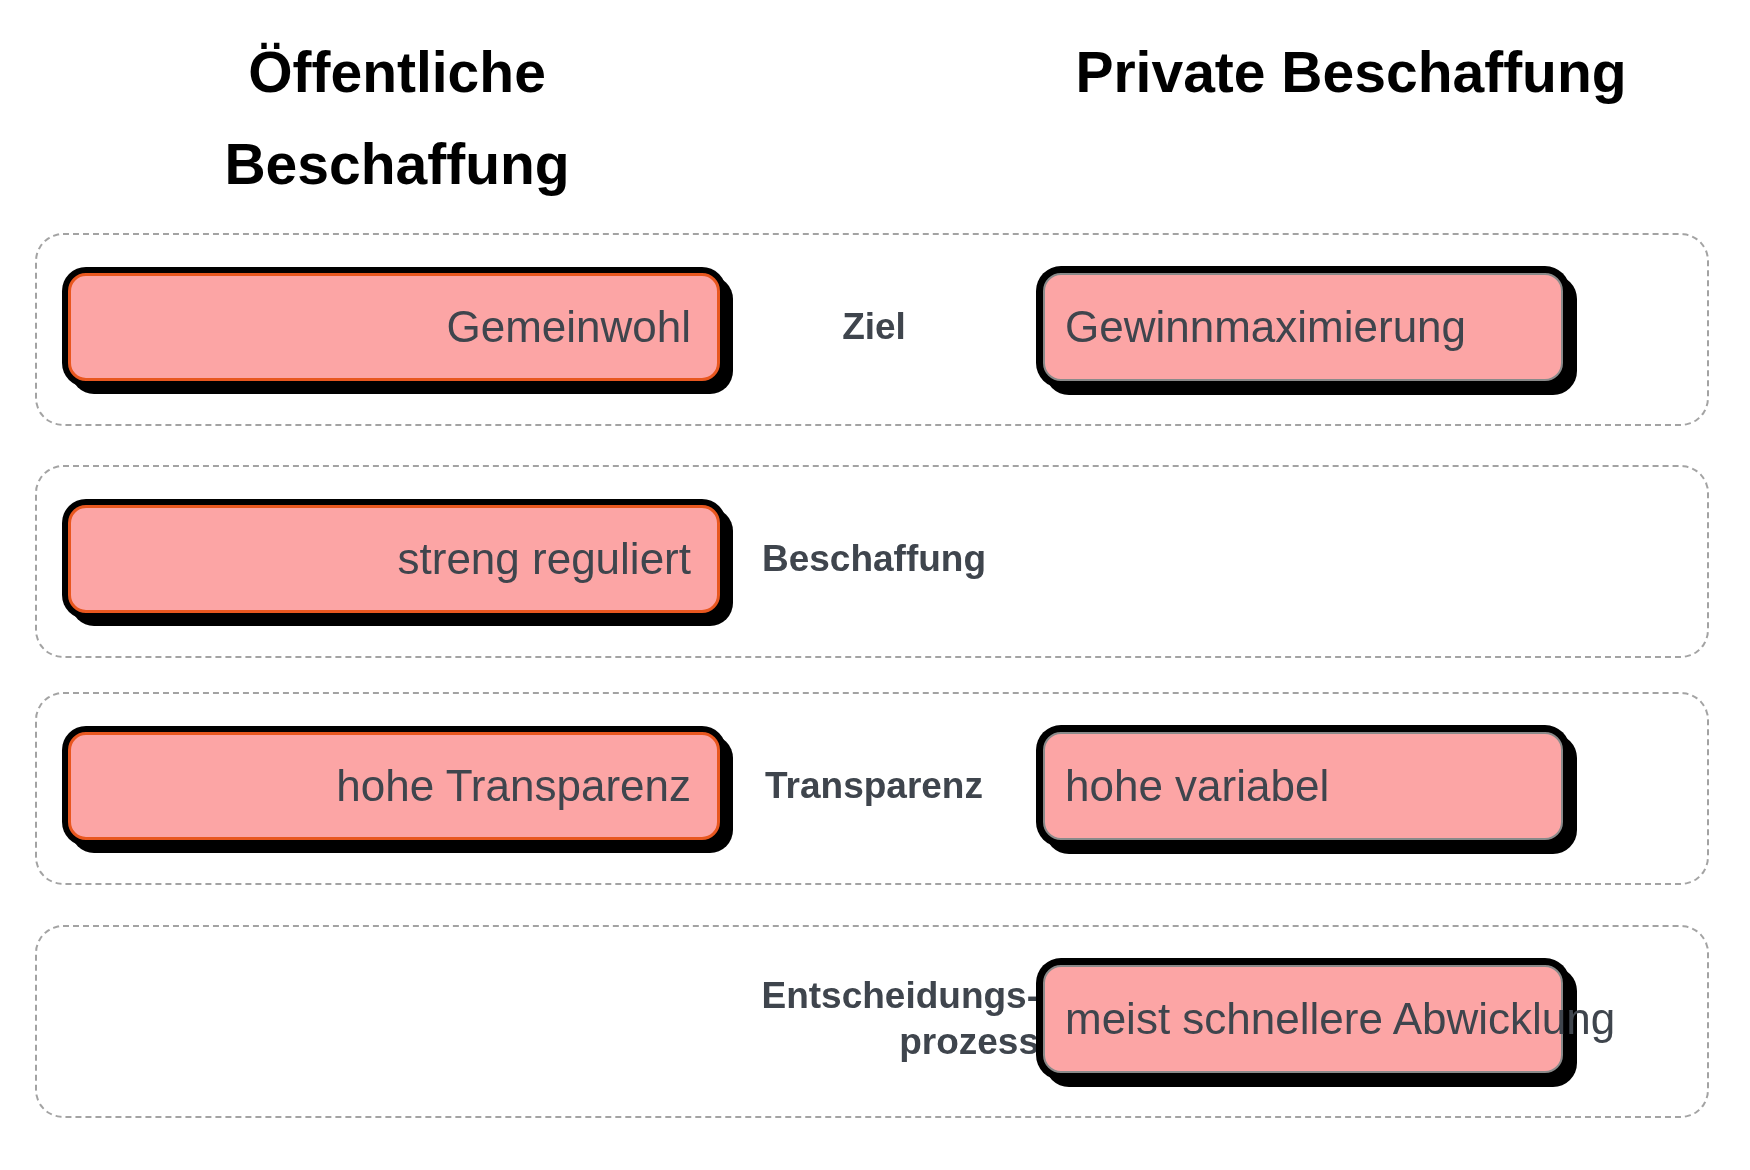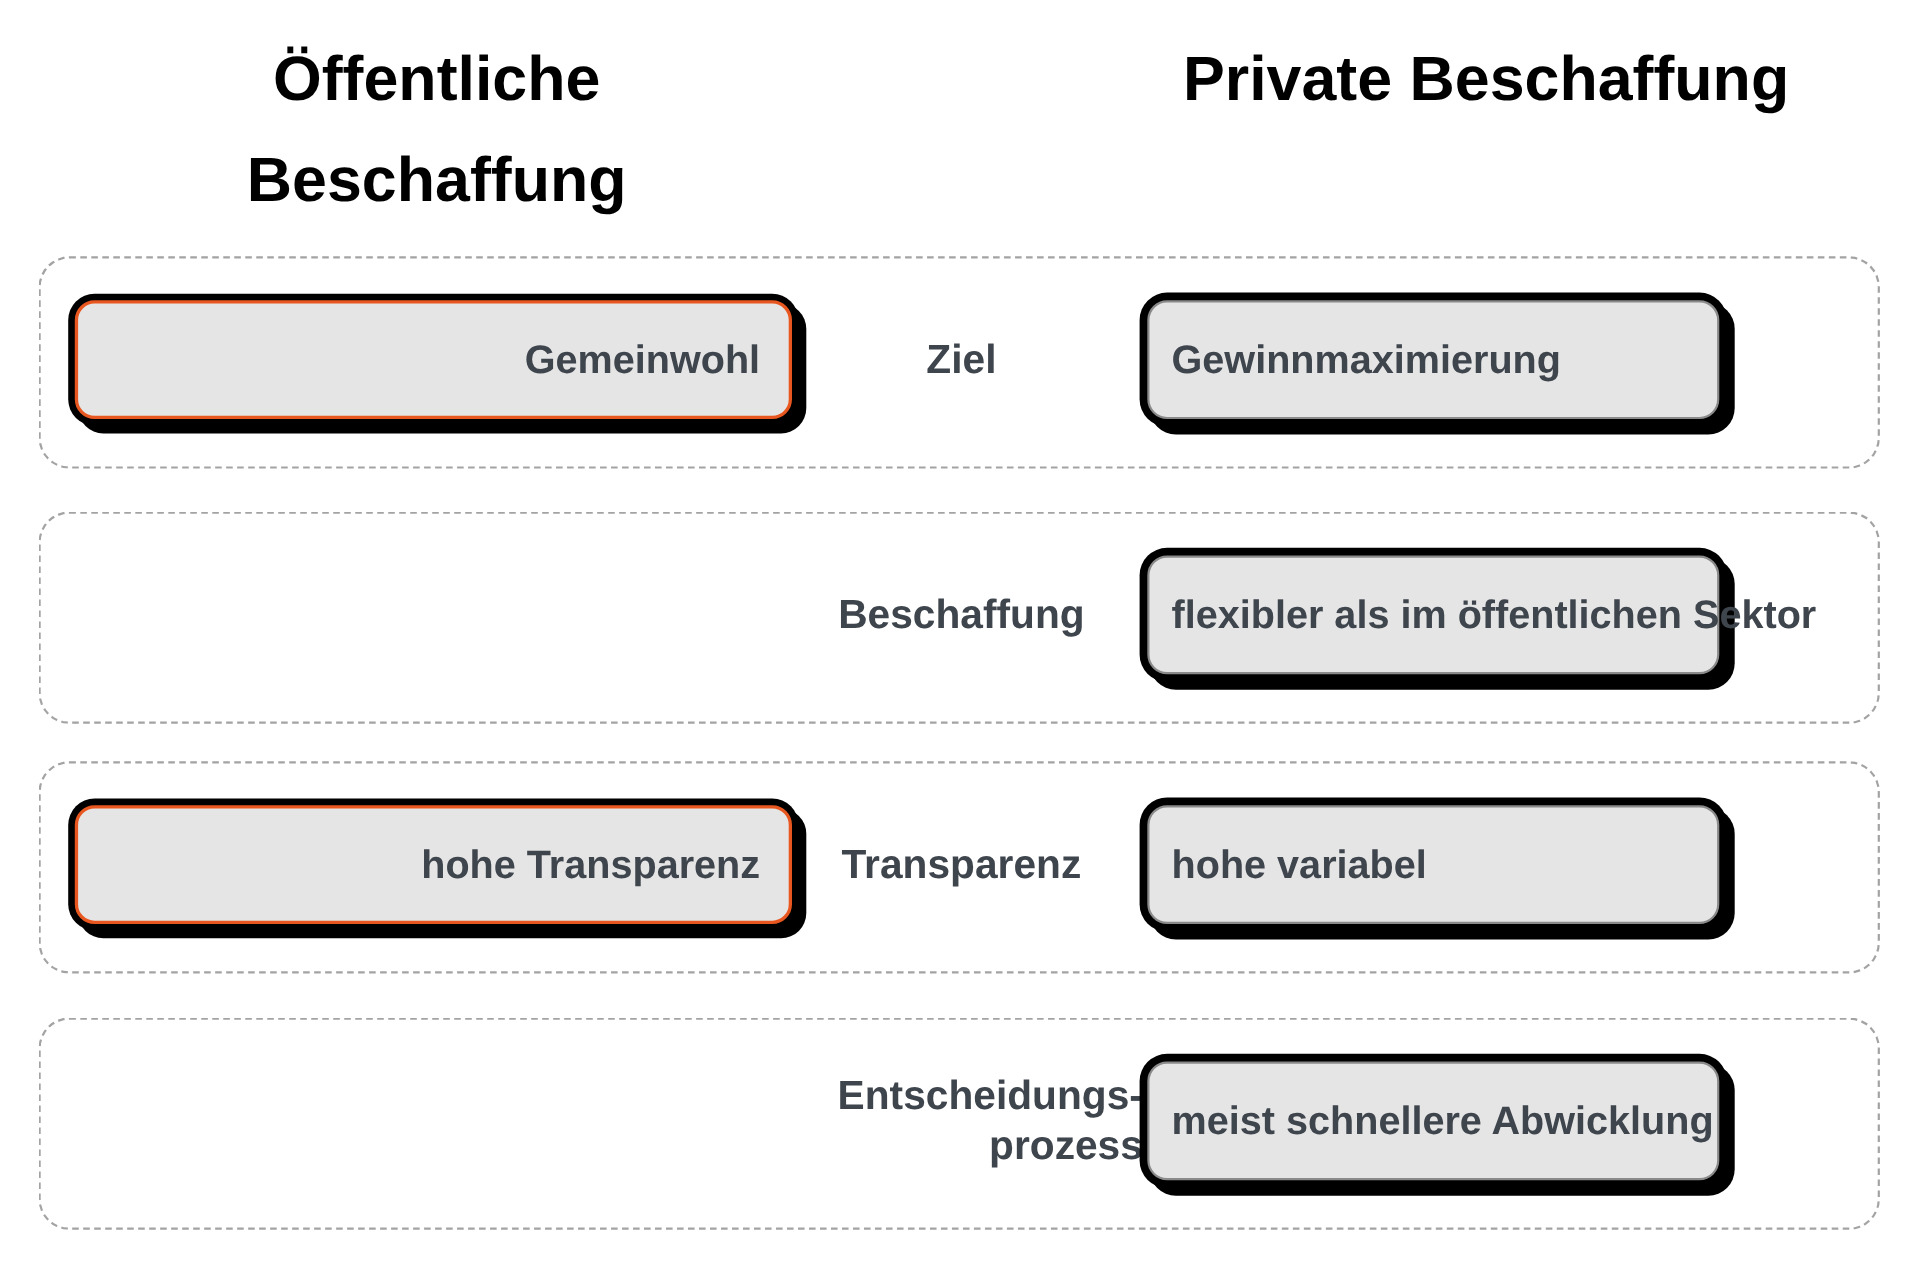--- a/index.html
+++ b/index.html
@@ -38,29 +38,28 @@
   }
   .row.r0 { top: 233px; }
   .row.r1 { top: 465px; }
   .row.r2 { top: 692px; }
   .row.r3 { top: 925px; }
 
   .pbox {
     position: absolute;
     top: 38px;
     height: 108px;
-    background: #e5e5e5;
+    background: #fca5a5;
     border-radius: 18px;
     box-sizing: border-box;
     display: flex;
     align-items: center;
-    font-size: 36px;
+    font-size: 44px;
     color: var(--text, #3f454d);
     white-space: nowrap;
-    font-weight: bold;
   }
   .pbox.public {
     left: 31px;
     width: 652px;
     border: 3px solid var(--public-box-border, #e8571f);
     box-shadow: 0 0 0 6px #000, 8px 8px 0 5px #000;
     justify-content: flex-end;
     padding-right: 26px;
   }
   .pbox.private {
@@ -97,22 +96,22 @@
 
   <div class="col-title private">Private Beschaffung</div>
 
   <div class="row r0">
     <div class="pbox public">Gemeinwohl</div>
     <div class="row-label">Ziel</div>
     <div class="pbox private">Gewinnmaximierung</div>
   </div>
 
   <div class="row r1">
+    <div class="pbox public">streng reguliert</div>
     <div class="row-label">Beschaffung</div>
-    <div class="pbox private">flexibler als im öffentlichen Sektor</div>
   </div>
 
   <div class="row r2">
     <div class="pbox public">hohe Transparenz</div>
     <div class="row-label">Transparenz</div>
     <div class="pbox private">hohe variabel</div>
   </div>
 
   <div class="row r3">
     <div class="row-label">Entscheidungs-prozess</div>

